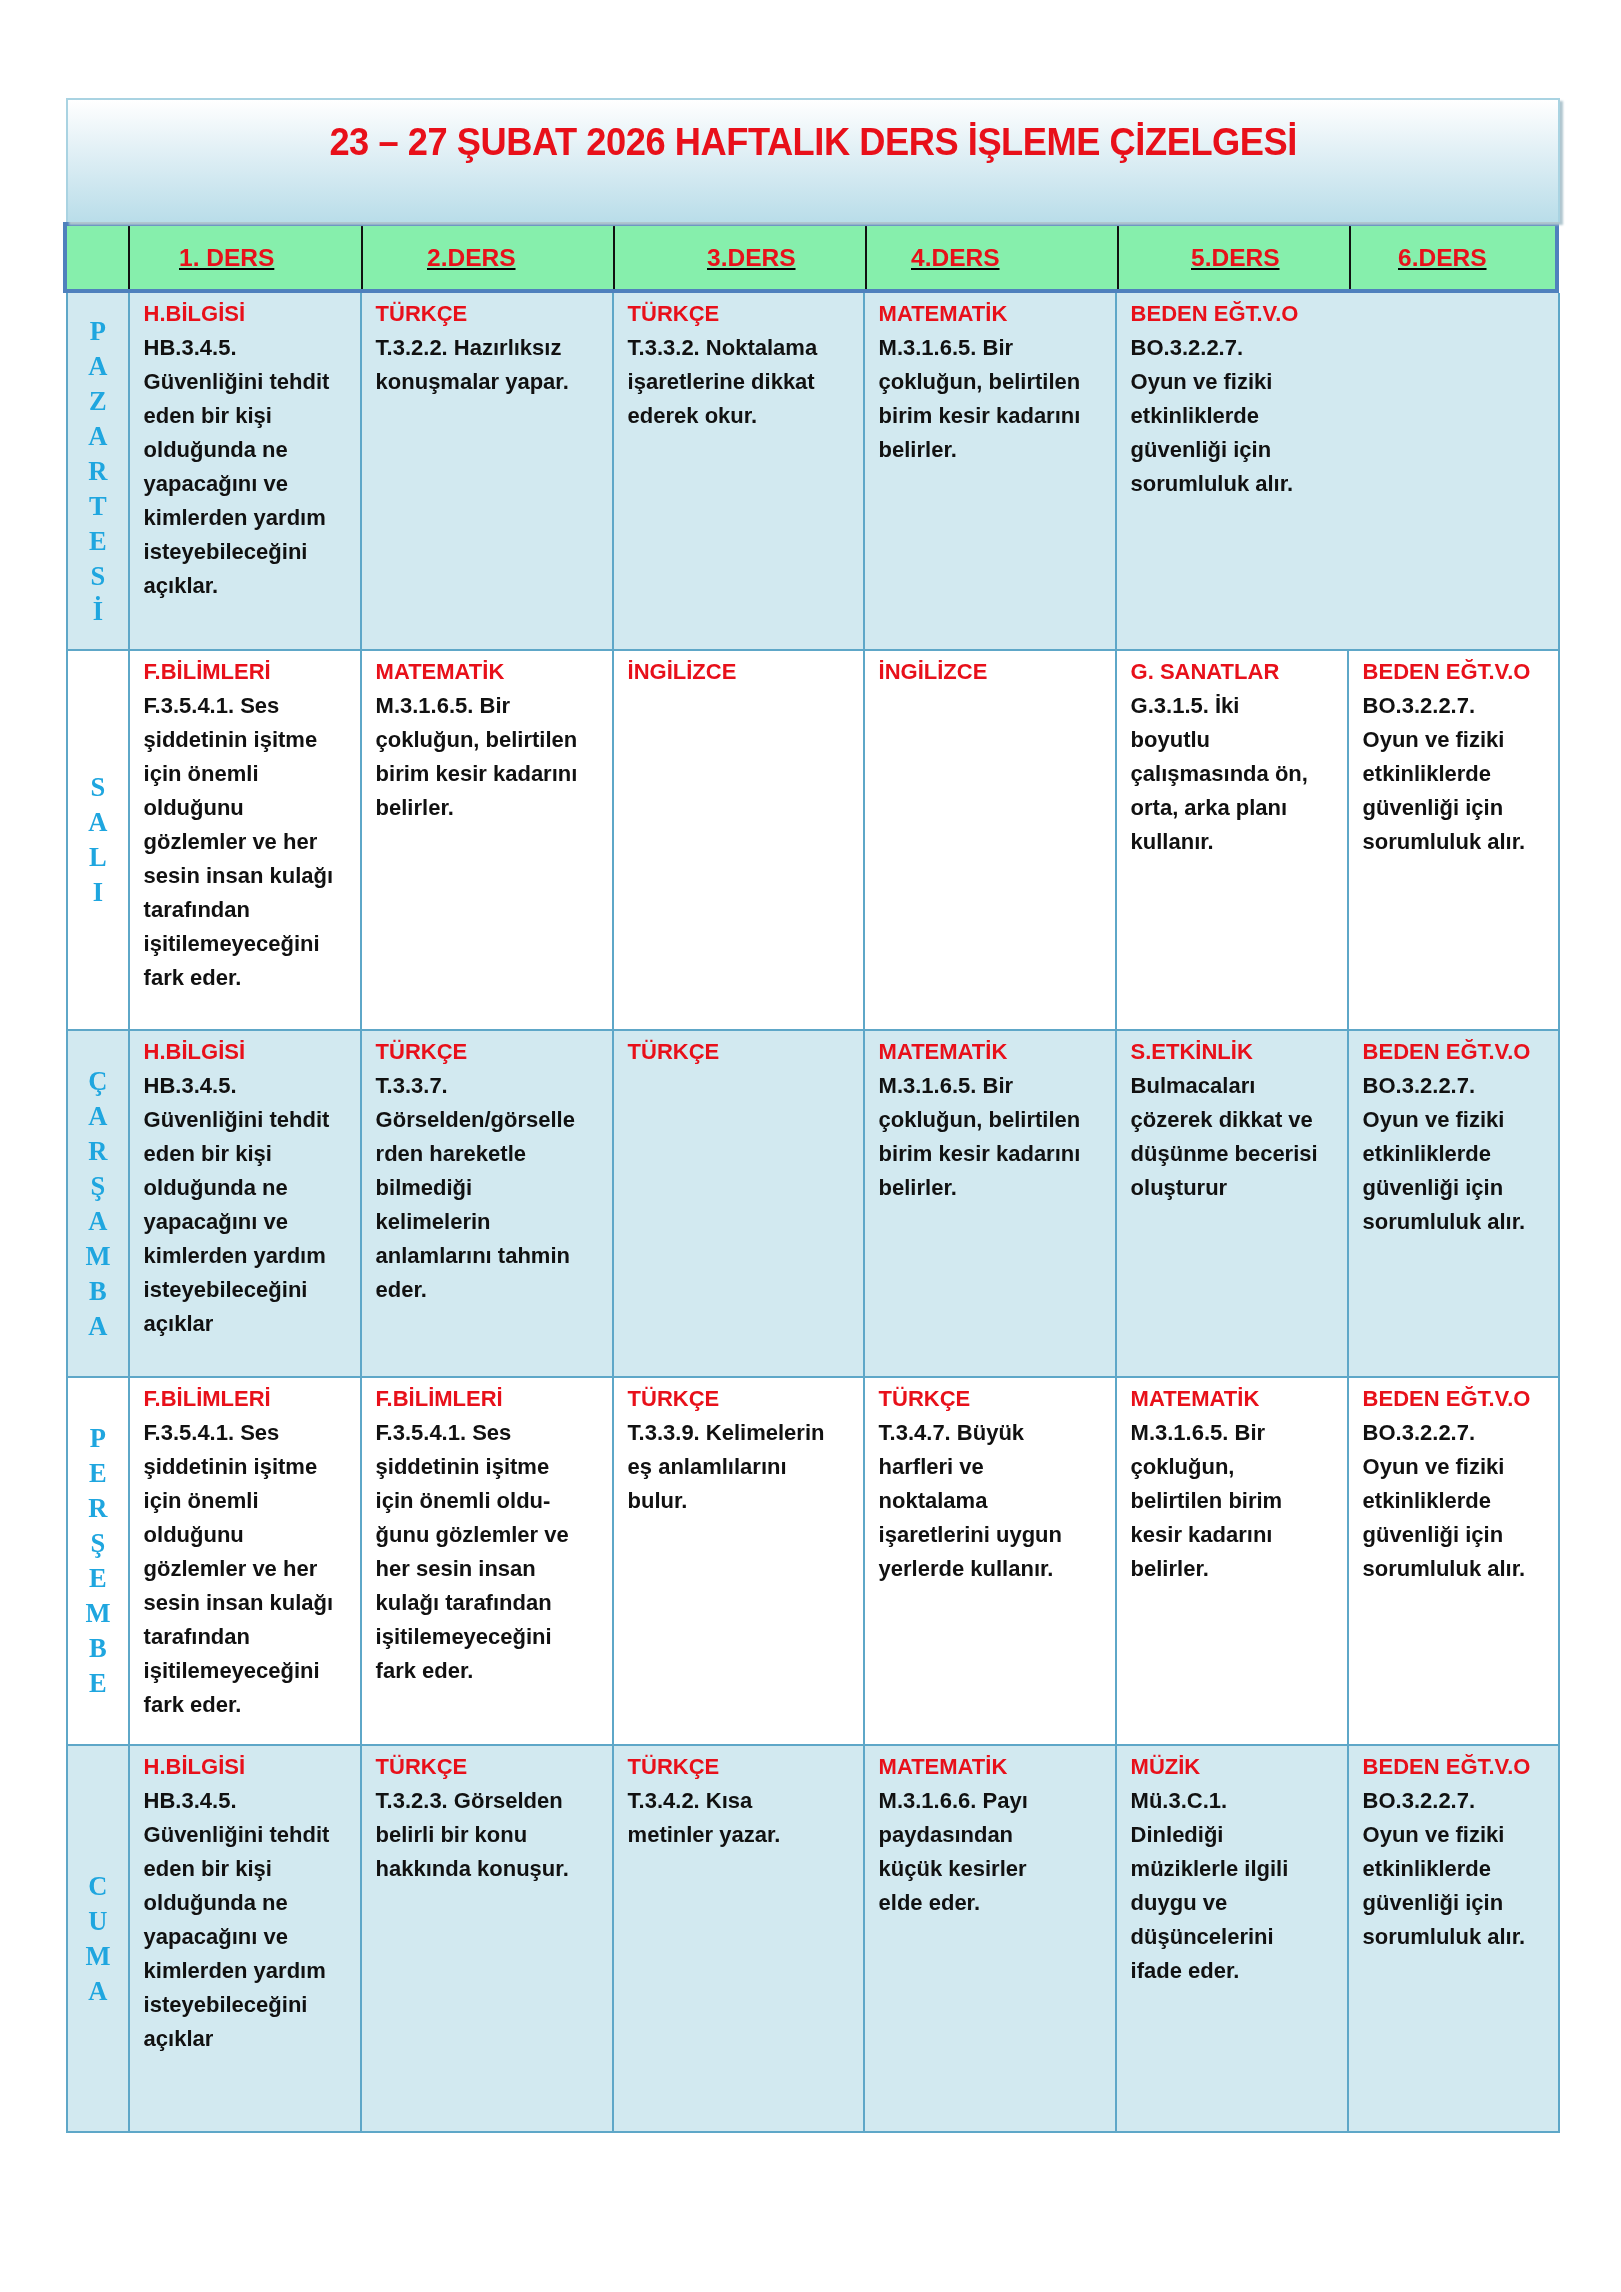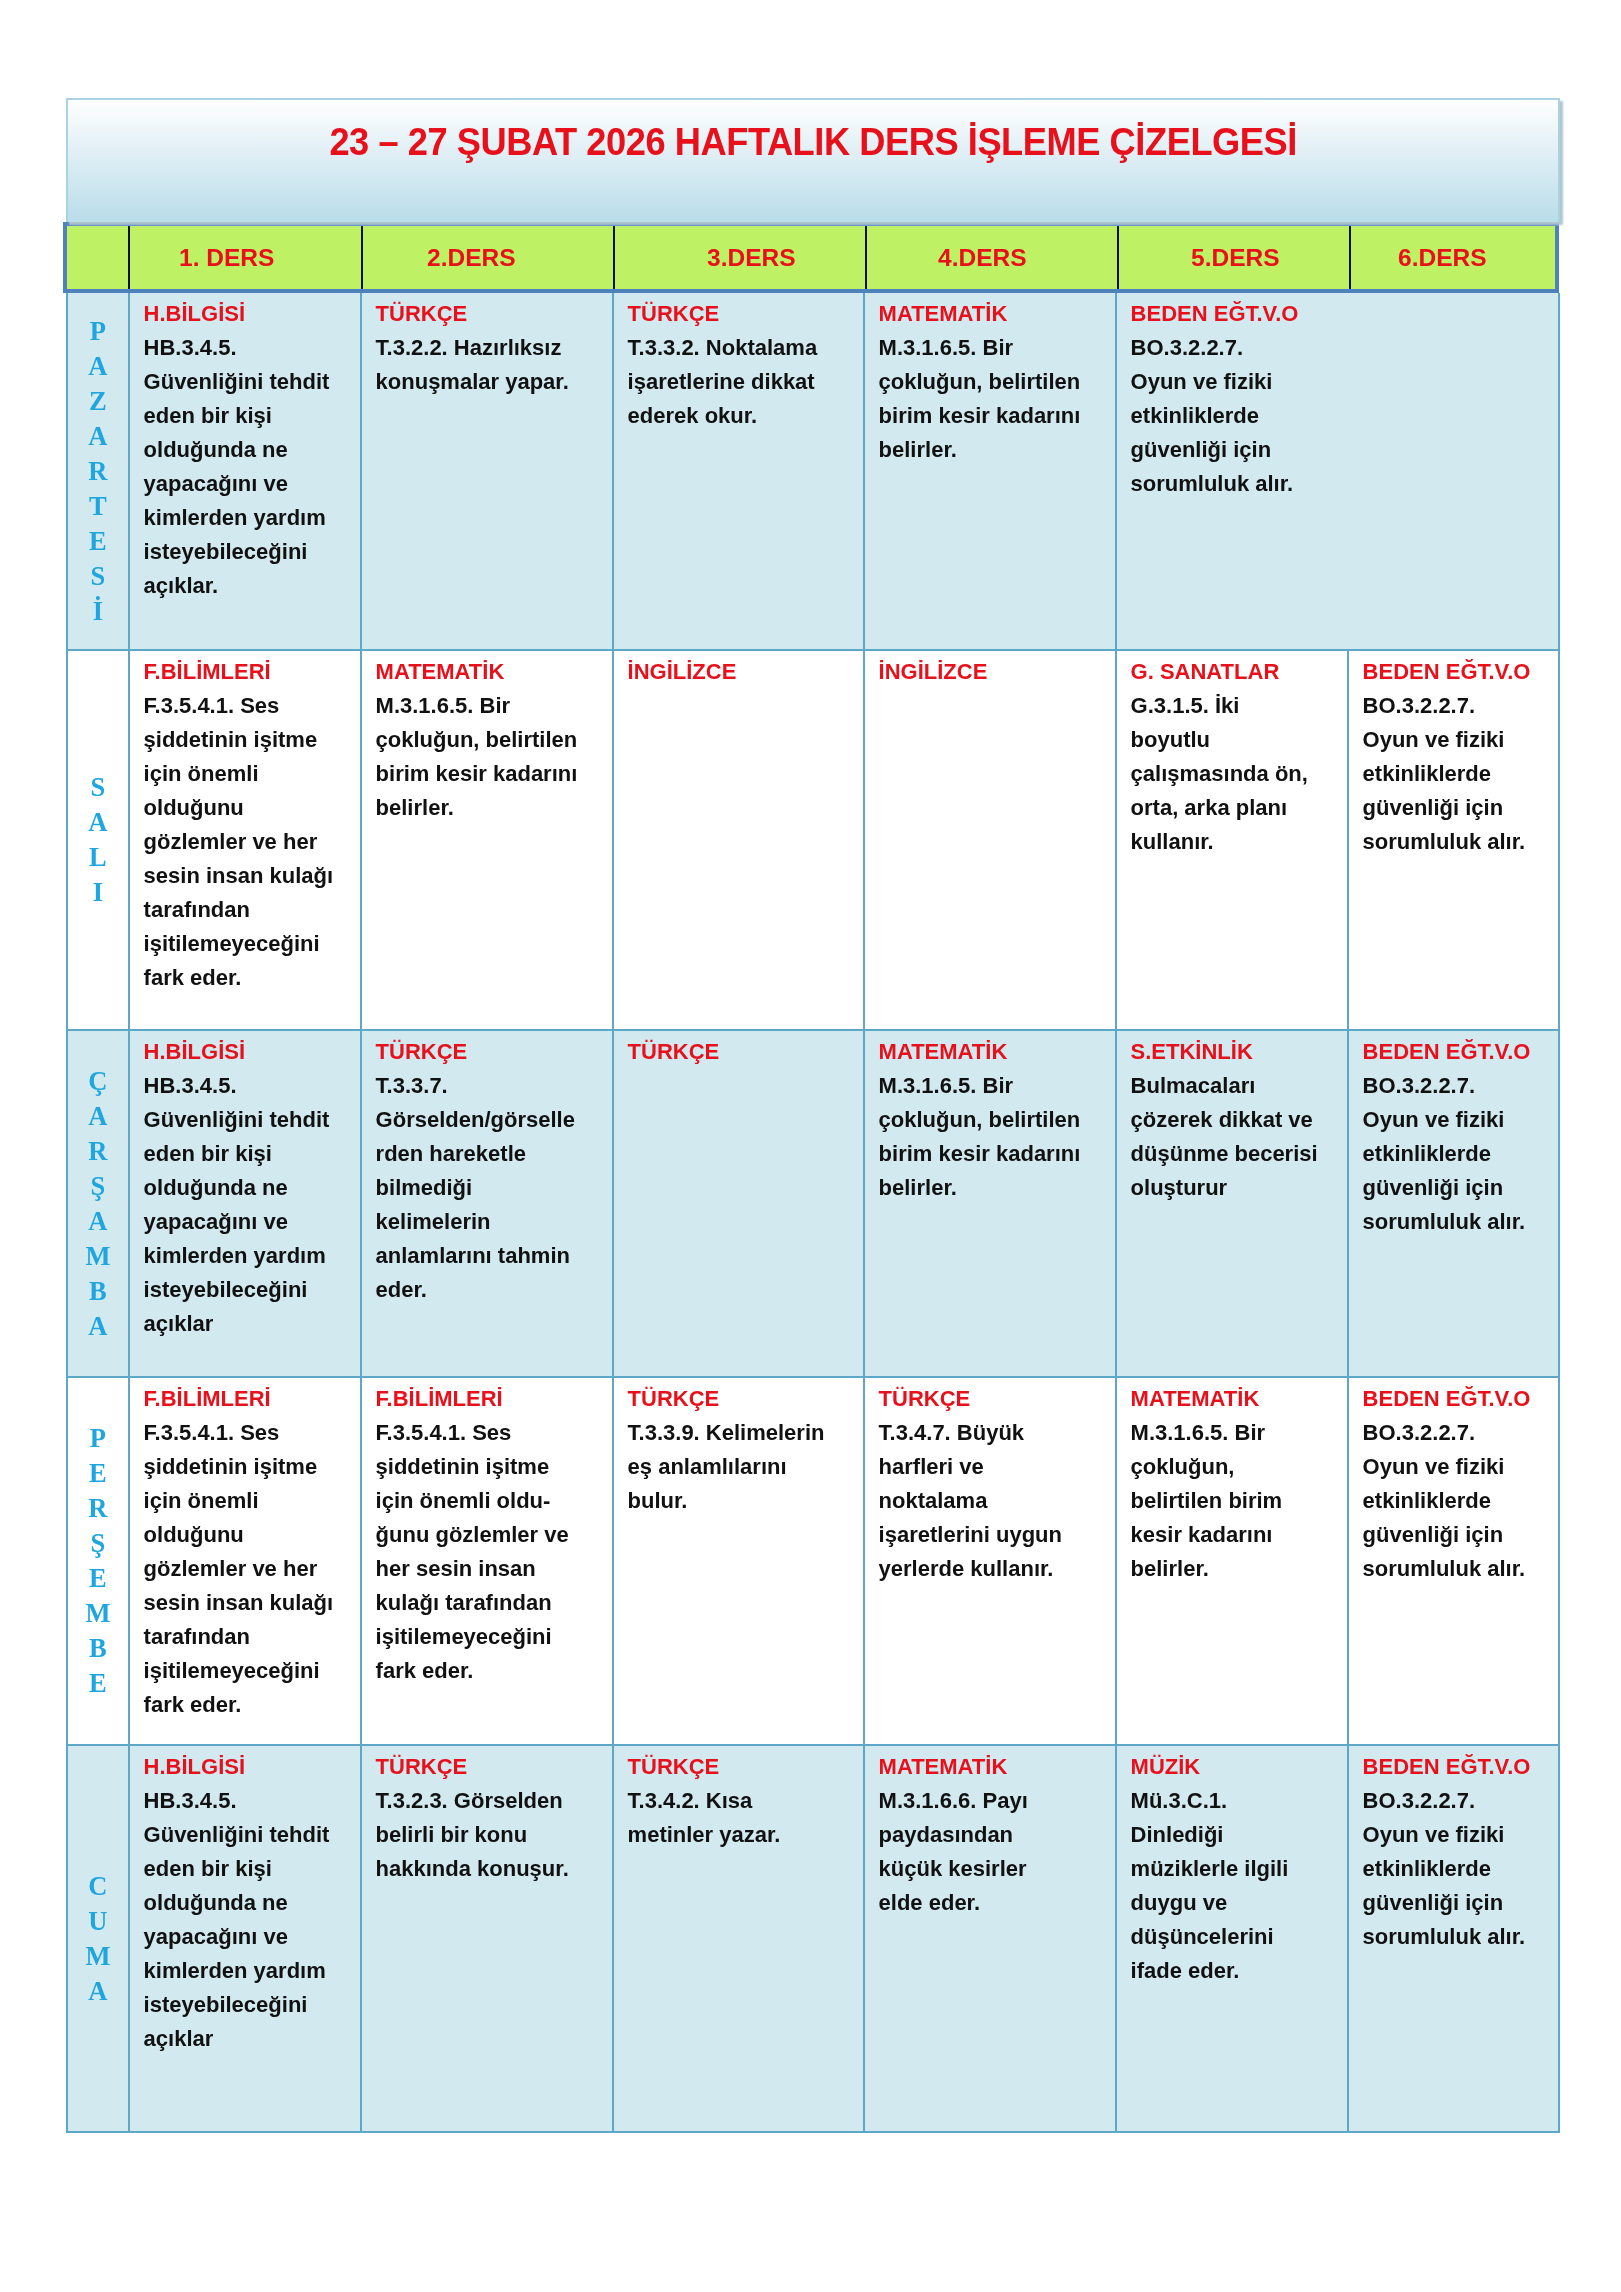--- a/index.html
+++ b/index.html
@@ -10,42 +10,42 @@
     background: linear-gradient(to bottom, #ffffff 0%, #e6f2f7 35%, #b9dde9 100%);
     border: 2px solid #a9d3e2; border-bottom: none;
     box-shadow: 2.9px 2.9px 2px #b0c6cf;
     display: flex; align-items: flex-start; justify-content: center; margin-top: 33px;
   }
   .title {
     margin-top: 19.6px; color: #e8101a; font-weight: bold; font-size: 39px;
     letter-spacing: -0.5px; font-family: "Liberation Sans", sans-serif; transform: scaleX(0.93);
   }
   .header-row {
-    display: flex; height: 63px; border: 4.9px solid #4f81bd; background: #bef264;
-    box-sizing: content-box; width: 1488px;
+    display: flex; height: 63px; border: 4.9px solid #4f81bd; background: #86efac;
+    box-sizing: content-box; width: 1488px; text-decoration: underline;
   }
   .header-row .hcell {
     display: flex; align-items: center; color: #e8101a; font-weight: bold; font-size: 24.5px;
     border-left: 2px solid #111; box-sizing: border-box;
   }
   .header-row .hcell:first-child { border-left: none; }
   .grid { width: 1494px; margin-left: 2.9px; border-left: 2.9px solid #5ea7c8; border-right: 2.9px solid #5ea7c8; border-bottom: 2.9px solid #5ea7c8; box-sizing: border-box; }
   .row { display: flex; border-top: 2.9px solid #5ea7c8; box-sizing: border-box; }
   .row:first-child { border-top: none; }
   .row.blue { background: #d2e9f0; }
   .row.white { background: #ffffff; }
   .cell { box-sizing: border-box; border-left: 2.9px solid #5ea7c8; padding: 3.9px 9.8px 0 13.7px; font-size: 22px; line-height: 34px; font-weight: bold; color: #111; }
   .cell:first-child { border-left: none; }
   .day { display: flex; flex-direction: column; align-items: center; justify-content: center; padding: 0; font-family: "Liberation Serif", serif; color: #1fa6df; font-size: 26.5px; line-height: 35px; }
   .subject { color: #e8101a; display: block; }
   .desc { display: block; white-space: pre-line; }
   .c0 { width: 60px; } .c1 { width: 232px; } .c2 { width: 252px; } .c3 { width: 251px; }
   .c4 { width: 252px; } .c5 { width: 232px; } .c6 { width: 209px; }
   .h0 { width: 61px; } .h1 { width: 233px; padding-left: 49px; } .h2 { width: 252px; padding-left: 64px; }
-  .h3 { width: 252px; padding-left: 92px; } .h4 { width: 252px; padding-left: 71px; }
+  .h3 { width: 252px; padding-left: 92px; } .h4 { width: 252px; padding-left: 44px; }
   .h5 { width: 232px; padding-left: 72px; } .h6 { width: 206px; padding-left: 47px; }
 </style>
 </head>
 <body>
 
 <div class="page">
   <div class="title-box">
     <div class="title">23 – 27 ŞUBAT 2026 HAFTALIK DERS İŞLEME ÇİZELGESİ</div>
   </div>
 

